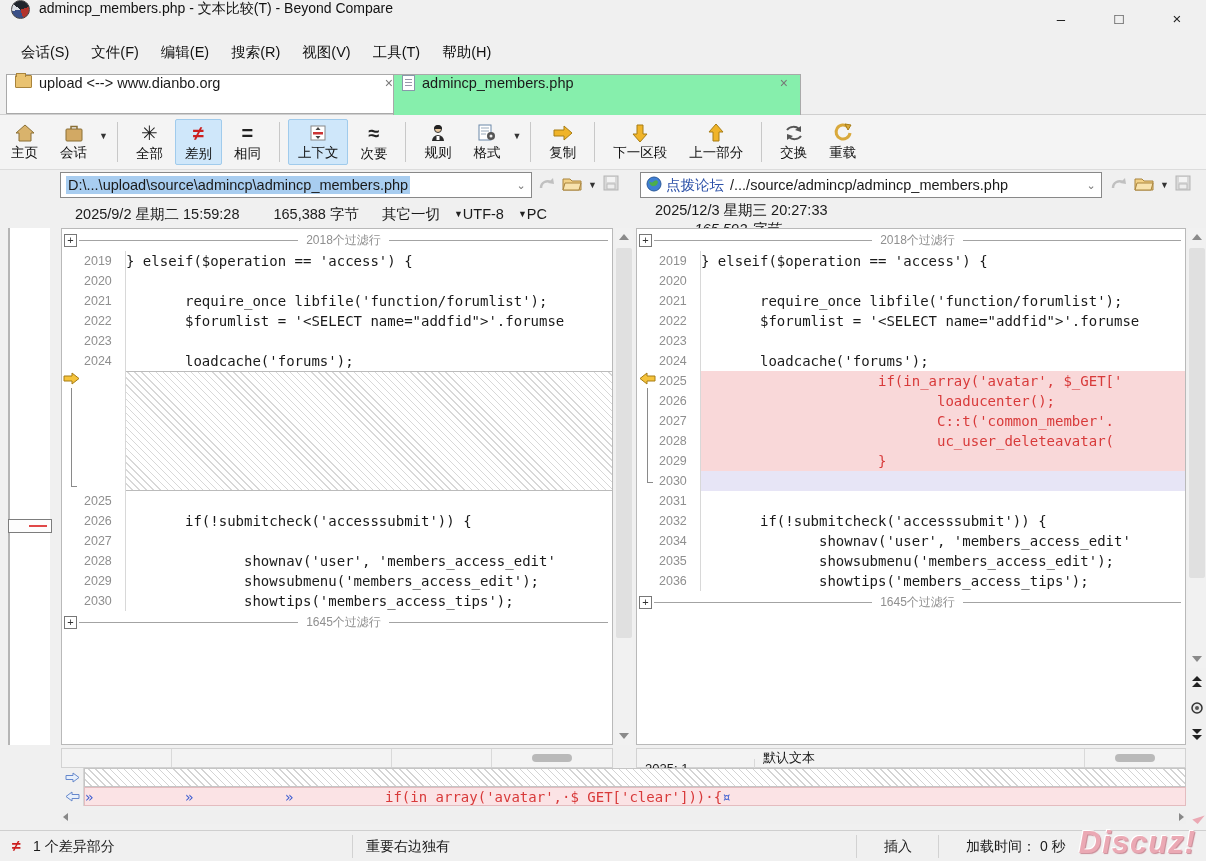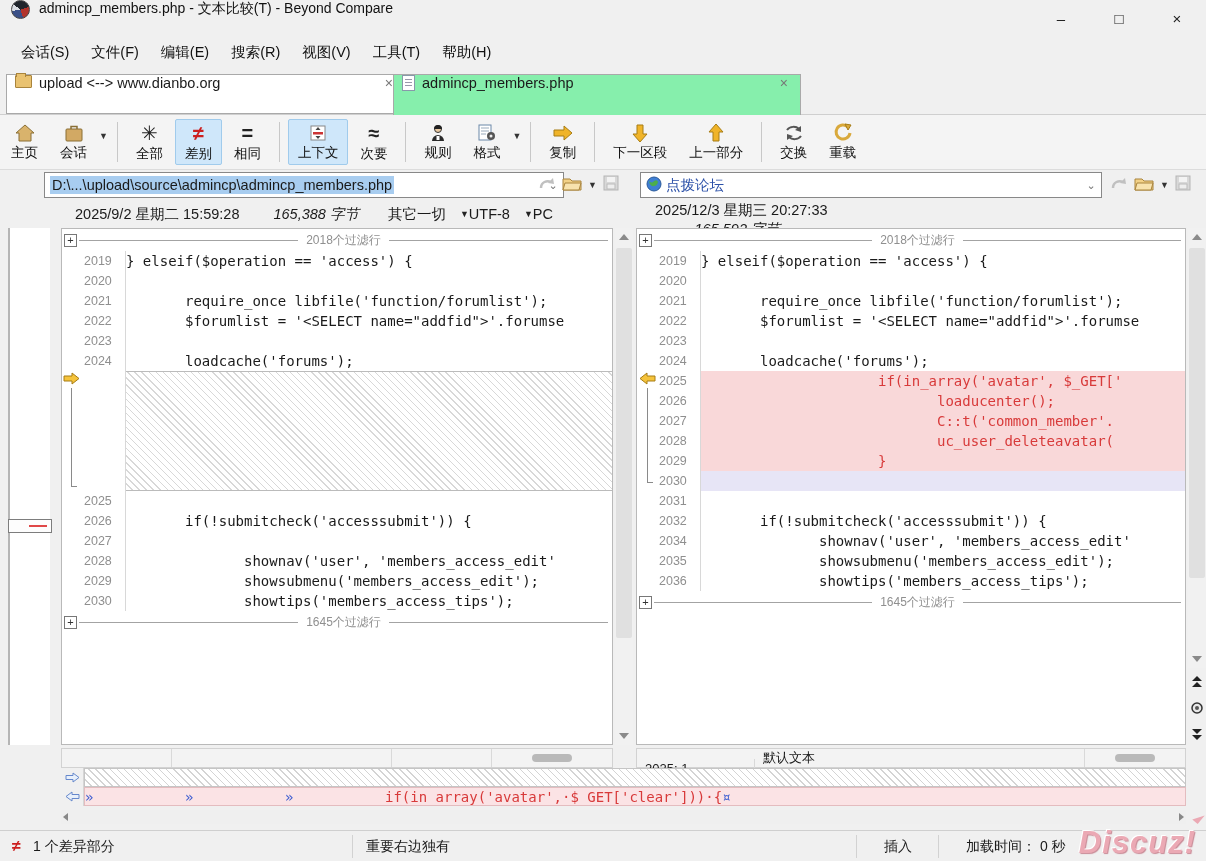--- a/index.html
+++ b/index.html
@@ -263,21 +263,21 @@
     <span class="ticon">
       <svg width="20" height="20">
           <path d="M15 4 A7 7 0 1 0 17 10" fill="none" stroke="#d9a93c" stroke-width="3"></path>
           <path d="M12 1 l6 1 -3 5 z" fill="#d9a93c" stroke="#a77c14"></path>
         </svg>
     </span>
       <span class="tlabel">重载</span>
   </div>
 </div>
 
-<div class="pathbox" style="left:44px; width:520px;">
+<div class="pathbox" style="left:60px; width:472px;">
   <span class="sel-text">D:\...\upload\source\admincp\admincp_members.php</span>
   <span class="combo">⌄</span>
 </div>
 <div class="path-icons" style="left:538px;">
   <span>
     <svg width="18" height="16">
         <path d="M3 13 C3 7 9 5 13 7" fill="none" stroke="#c0c0c0" stroke-width="2.5"></path>
         <path d="M15 3 l1 6 -6 -1 z" fill="#c0c0c0"></path>
       </svg>
   </span>
@@ -298,20 +298,21 @@
 </div>
 
 <div class="pathbox" style="left:640px; width:462px;">
   <span>
     <svg width="16" height="16">
         <circle cx="8" cy="8" r="7" fill="#3f7fd4" stroke="#2a5a9a"></circle>
         <path d="M3 5 q3 3 5 0 q3 -2 4 1 q-1 4 -4 4 q-4 1 -5 -5" fill="#4cae4c"></path>
       </svg>
   </span>
   <span class="site-name">点拨论坛</span>
+  <span class="path-plain">/.../source/admincp/admincp_members.php</span>
   <span class="combo">⌄</span>
 </div>
 <div class="path-icons" style="left:1110px;">
   <span>
     <svg width="18" height="16">
         <path d="M3 13 C3 7 9 5 13 7" fill="none" stroke="#c0c0c0" stroke-width="2.5"></path>
         <path d="M15 3 l1 6 -6 -1 z" fill="#c0c0c0"></path>
       </svg>
   </span>
   <span>
@@ -325,21 +326,21 @@
     <svg width="16" height="16">
         <rect x="1" y="1" width="14" height="14" fill="#d8d8d8" stroke="#b5b5b5"></rect>
         <rect x="4" y="2" width="8" height="5" fill="#f3f3f3"></rect>
         <rect x="4" y="9" width="8" height="5" fill="#eee" stroke="#bbb"></rect>
       </svg>
   </span>
 </div>
 
 <div class="inforow" style="left:75px;">
   <span style="margin-right:34px;">2025/9/2 星期二 15:59:28</span>
-  <span style="margin-right:29px;font-style:italic;">165,388 字节</span>
+  <span style="margin-right:23px;">165,388 字节</span>
   <span>其它一切</span>
     <span class="tri">▼</span>
   <span>UTF-8</span>
     <span class="tri">▼</span>
   <span>PC</span>
 </div>
 <div class="inforow" style="left:655px;flex-direction:column;">
   <span style="margin-right:30px;">2025/12/3 星期三 20:27:33</span>
   <span style="margin-right:38px;font-style:italic;">165,592 字节</span>
   <span>其它一切</span>

